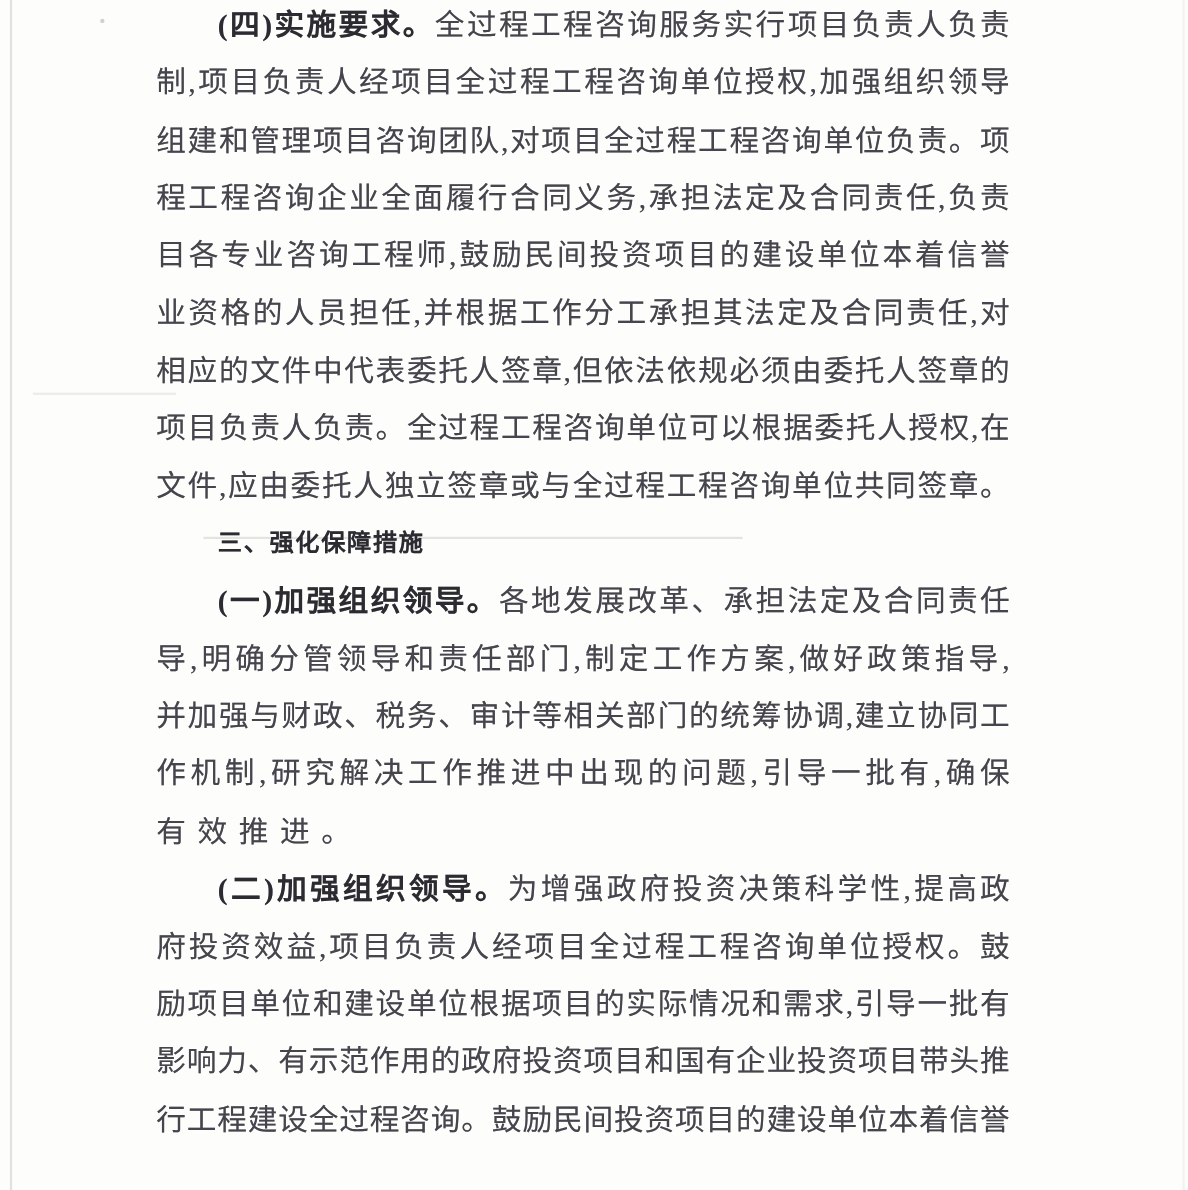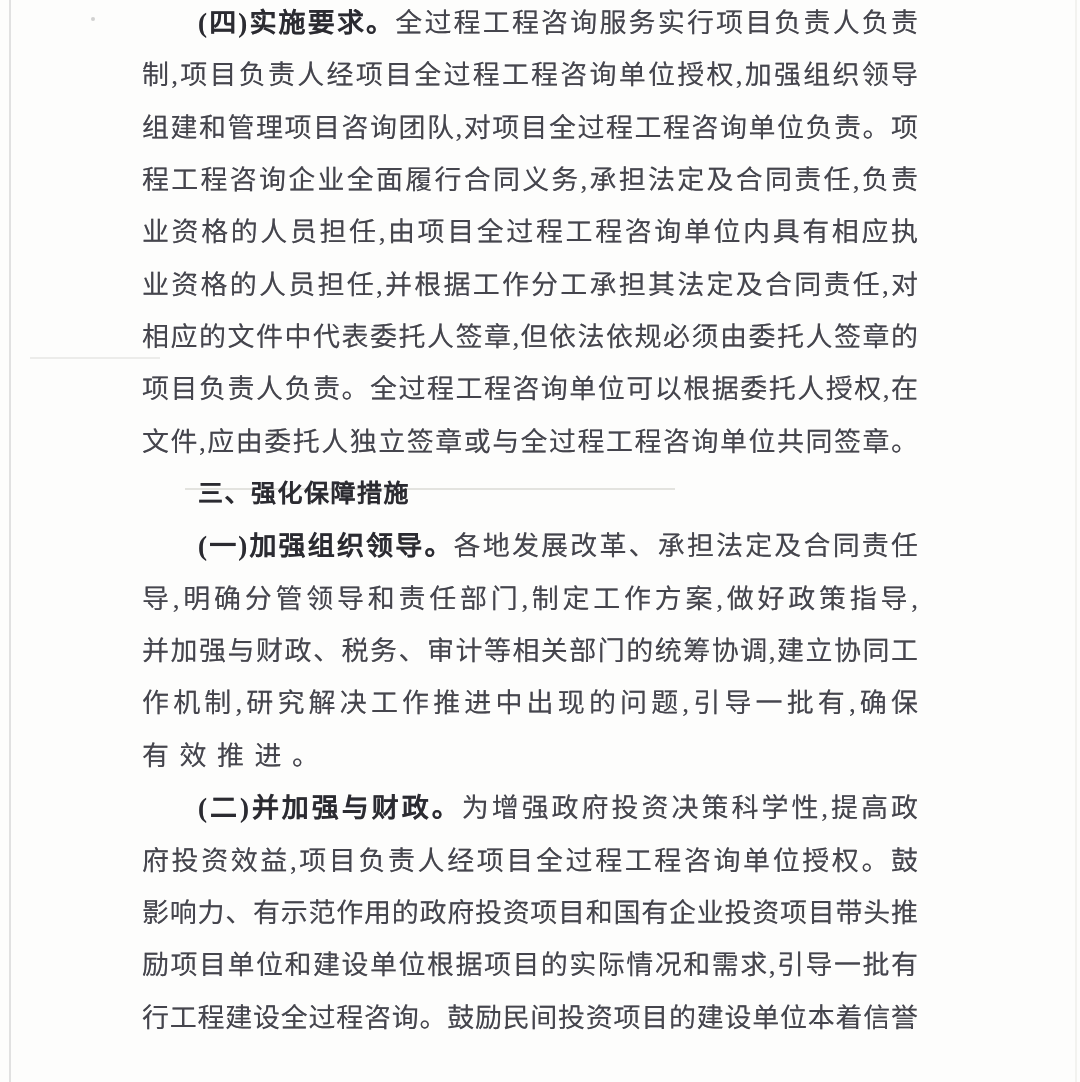--- a/index.html
+++ b/index.html
@@ -22,23 +22,23 @@
     text-align:justify;
     text-align-last:justify;
     -moz-text-align-last:justify;
     text-justify:inter-character;
   }
   .line.indent{text-indent:56px;}
   .line.no-fill{text-align-last:left;-moz-text-align-last:left;}
   .line.spread{letter-spacing:10.5px;}
   .seg.bold{font-weight:700;color:var(--bold-color,#2b2b31);}
   .para.heading .line{
-    font-family:Liberation Serif, serif;
+    font-family:Liberation Sans, sans-serif;
     font-weight:700;
-    font-size:25px;
+    font-size:22px;
     letter-spacing:1.5px;
     color:var(--bold-color,#2b2b31);
     text-align-last:left;-moz-text-align-last:left;
   }
   
   .edge-line-left{
     position:absolute;left:9px;top:0;width:2px;height:1082px;
     background:var(--artifact-edge,#dcdcdc);opacity:.85;
   }
   .edge-line-right{
@@ -66,37 +66,37 @@
   <div class="edge-line-right"></div>
   <div class="heading-streak"></div>
   <div class="small-streak"></div>
   <div class="speck"></div>
   <div class="text-area" id="text-area">
       <div class="para body">
         <div class="line indent"><span class="seg bold">(四)实施要求。</span><span class="seg">全过程工程咨询服务实行项目负责人负责</span></div>
         <div class="line"><span class="seg">制,项目负责人经项目全过程工程咨询单位授权,加强组织领导</span></div>
         <div class="line"><span class="seg">组建和管理项目咨询团队,对项目全过程工程咨询单位负责。项</span></div>
         <div class="line"><span class="seg">程工程咨询企业全面履行合同义务,承担法定及合同责任,负责</span></div>
-        <div class="line"><span class="seg">业资格的人员担任,由项目全过程工程咨询单位内具有相应执</span></div>
+        <div class="line"><span class="seg">目各专业咨询工程师,鼓励民间投资项目的建设单位本着信誉</span></div>
         <div class="line"><span class="seg">业资格的人员担任,并根据工作分工承担其法定及合同责任,对</span></div>
         <div class="line"><span class="seg">相应的文件中代表委托人签章,但依法依规必须由委托人签章的</span></div>
         <div class="line"><span class="seg">项目负责人负责。全过程工程咨询单位可以根据委托人授权,在</span></div>
         <div class="line"><span class="seg">文件,应由委托人独立签章或与全过程工程咨询单位共同签章。</span></div>
       </div>
       <div class="para heading">
         <div class="line indent no-fill"><span class="seg bold">三、强化保障措施</span></div>
       </div>
       <div class="para body">
         <div class="line indent"><span class="seg bold">(一)加强组织领导。</span><span class="seg">各地发展改革、承担法定及合同责任</span></div>
         <div class="line"><span class="seg">导,明确分管领导和责任部门,制定工作方案,做好政策指导,</span></div>
         <div class="line"><span class="seg">并加强与财政、税务、审计等相关部门的统筹协调,建立协同工</span></div>
         <div class="line"><span class="seg">作机制,研究解决工作推进中出现的问题,引导一批有,确保</span></div>
         <div class="line no-fill spread"><span class="seg">有效推进。</span></div>
       </div>
       <div class="para body">
-        <div class="line indent"><span class="seg bold">(二)并加强与财政。</span><span class="seg">为增强政府投资决策科学性,提高政</span></div>
+        <div class="line indent"><span class="seg bold">(二)加强组织领导。</span><span class="seg">为增强政府投资决策科学性,提高政</span></div>
         <div class="line"><span class="seg">府投资效益,项目负责人经项目全过程工程咨询单位授权。鼓</span></div>
+        <div class="line"><span class="seg">励项目单位和建设单位根据项目的实际情况和需求,引导一批有</span></div>
         <div class="line"><span class="seg">影响力、有示范作用的政府投资项目和国有企业投资项目带头推</span></div>
-        <div class="line"><span class="seg">励项目单位和建设单位根据项目的实际情况和需求,引导一批有</span></div>
         <div class="line"><span class="seg">行工程建设全过程咨询。鼓励民间投资项目的建设单位本着信誉</span></div>
       </div>
     </div>
 </div>
 
 </body></html>

